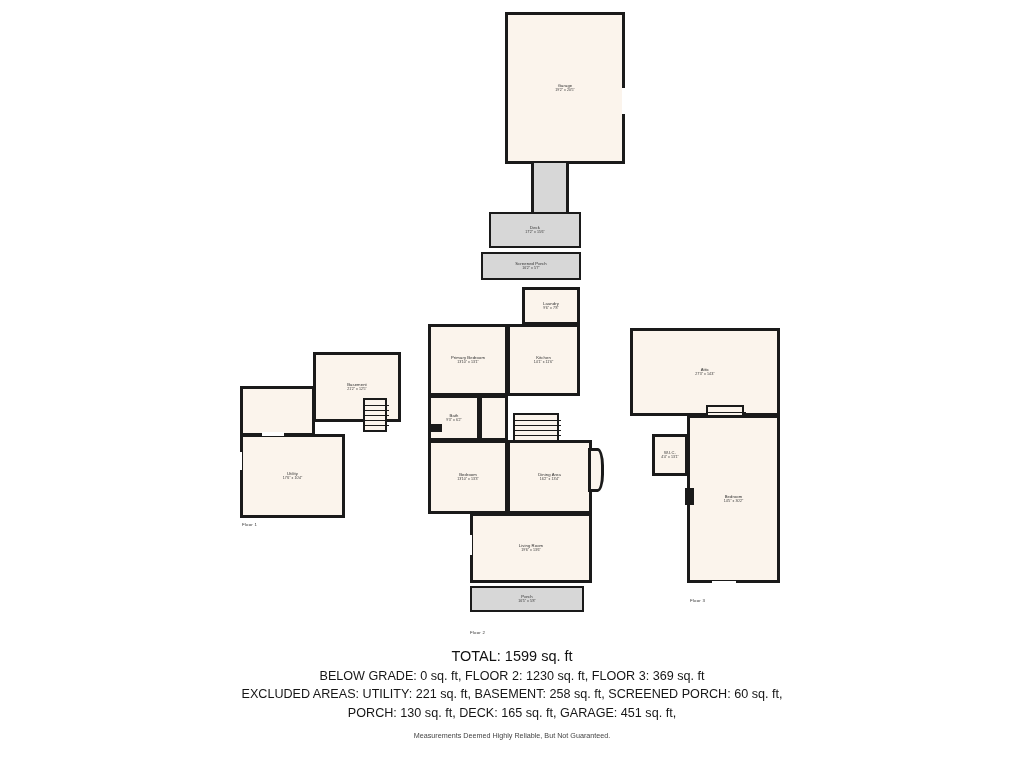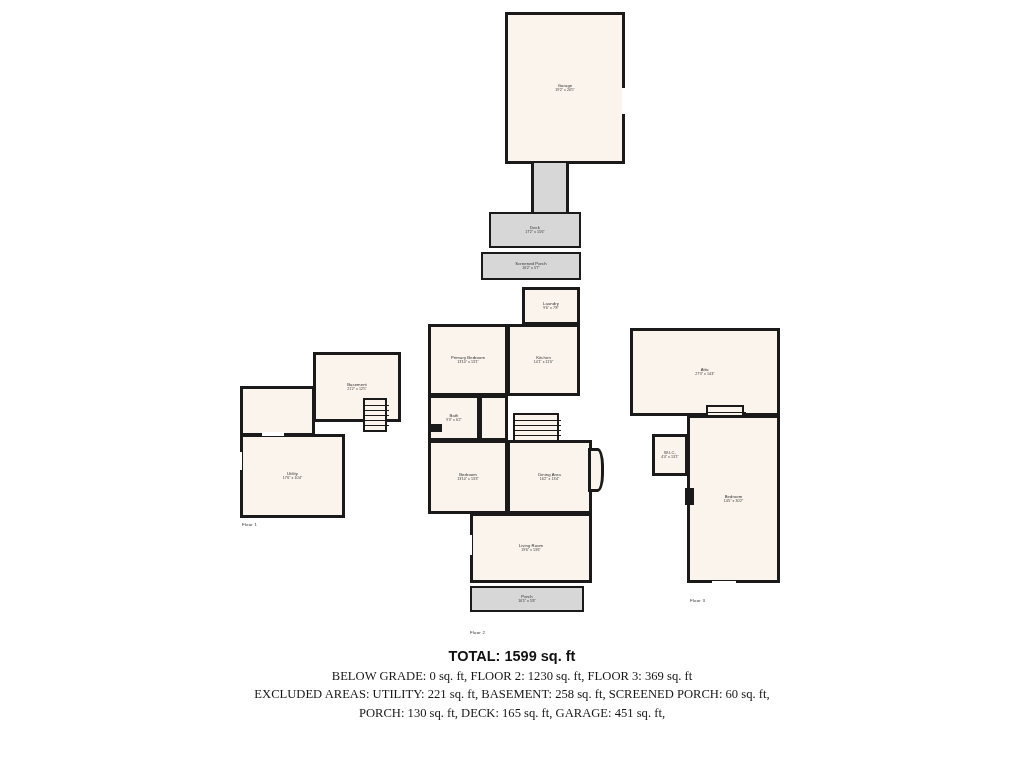--- a/index.html
+++ b/index.html
@@ -61,29 +61,28 @@
 
   
   #summary{
     position:absolute;
     left:0;right:0;
     top:648px;
     text-align:center;
   }
   #summary .total{
     font-size:14.5px;
-    font-weight:bold;
+    font-weight:normal;
     color:#111;
     margin-bottom:3px;
   }
   #summary .line{
     font-size:12.6px;
     color:#161616;
     line-height:1.45;
-    font-family:Liberation Serif, serif;
   }
   #summary .disclaimer{
     margin-top:9px;
     font-size:7.2px;
     color:#444;
   }
 </style>
 </head>
 <body>
 
@@ -217,13 +216,14 @@
 
   <div class="floor-caption" style="left:690px;top:598px;">Floor 3</div>
 
 </div>
 
 <div id="summary">
   <div class="total">TOTAL: 1599 sq. ft</div>
   <div class="line">BELOW GRADE: 0 sq. ft, FLOOR 2: 1230 sq. ft, FLOOR 3: 369 sq. ft</div>
   <div class="line">EXCLUDED AREAS: UTILITY: 221 sq. ft, BASEMENT: 258 sq. ft, SCREENED PORCH: 60 sq. ft,</div>
   <div class="line">PORCH: 130 sq. ft, DECK: 165 sq. ft, GARAGE: 451 sq. ft,</div>
+  <div class="disclaimer">Measurements Deemed Highly Reliable, But Not Guaranteed.</div>
 </div>
 
 </body></html>

